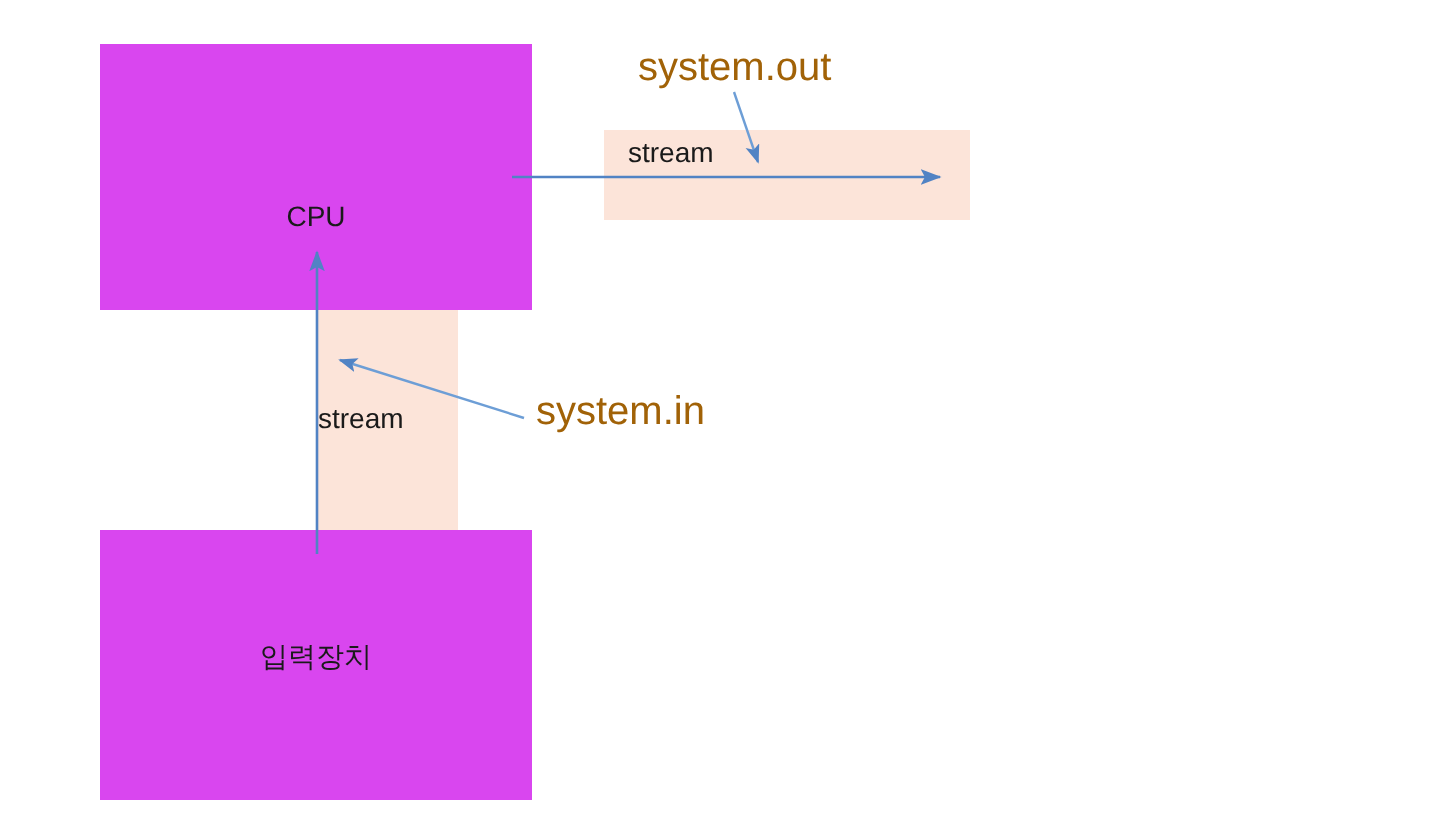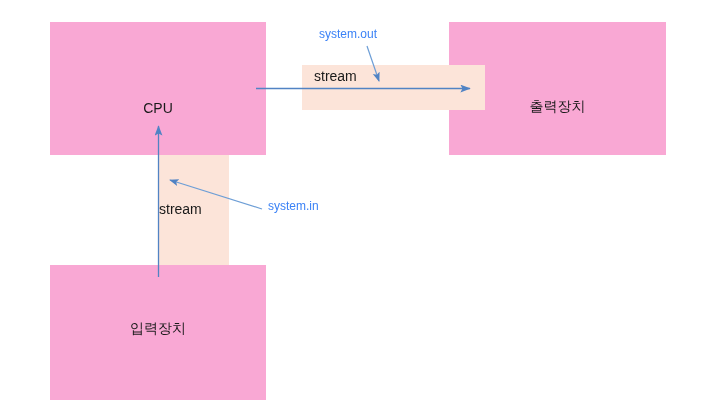--- a/index.html
+++ b/index.html
@@ -21,21 +21,21 @@
     overflow: hidden;
   }
 
   
   .node {
     position: absolute;
     box-sizing: border-box;
   }
 
   .node-device {
-    background: #f9a8d4;
+    background: #d946ef;
   }
 
   .node-stream {
     background: #fce4d9;
     margin-left: 36px;
   }
 
   .node-label {
     position: absolute;
     left: 0;
@@ -120,46 +120,43 @@
     left: 0;
     top: 0;
     width: 715px;
     height: 419px;
     pointer-events: none;
   }
 
   
   .callout {
     position: absolute;
-    font-size: 12px;
+    font-size: 20px;
     line-height: 16px;
-    color: #3b82f6;
+    color: #a16207;
     white-space: nowrap;
   }
   #label-system-out {
     left: 319px;
     top: 26px;
   }
   #label-system-in {
     left: 268px;
     top: 198px;
   }
 </style>
 </head>
 <body>
 
 <div id="canvas">
 
   <div class="node node-device" id="cpu-box">
     <span class="node-label">CPU</span>
   </div>
 
-  <div class="node node-device" id="output-box">
-    <span class="node-label">출력장치</span>
-  </div>
 
   <div class="node node-device" id="input-box">
     <span class="node-label">입력장치</span>
   </div>
 
   <div class="node node-stream" id="stream-out-band">
     <span class="stream-text">stream</span>
   </div>
 
   <div class="node node-stream" id="stream-in-band">

